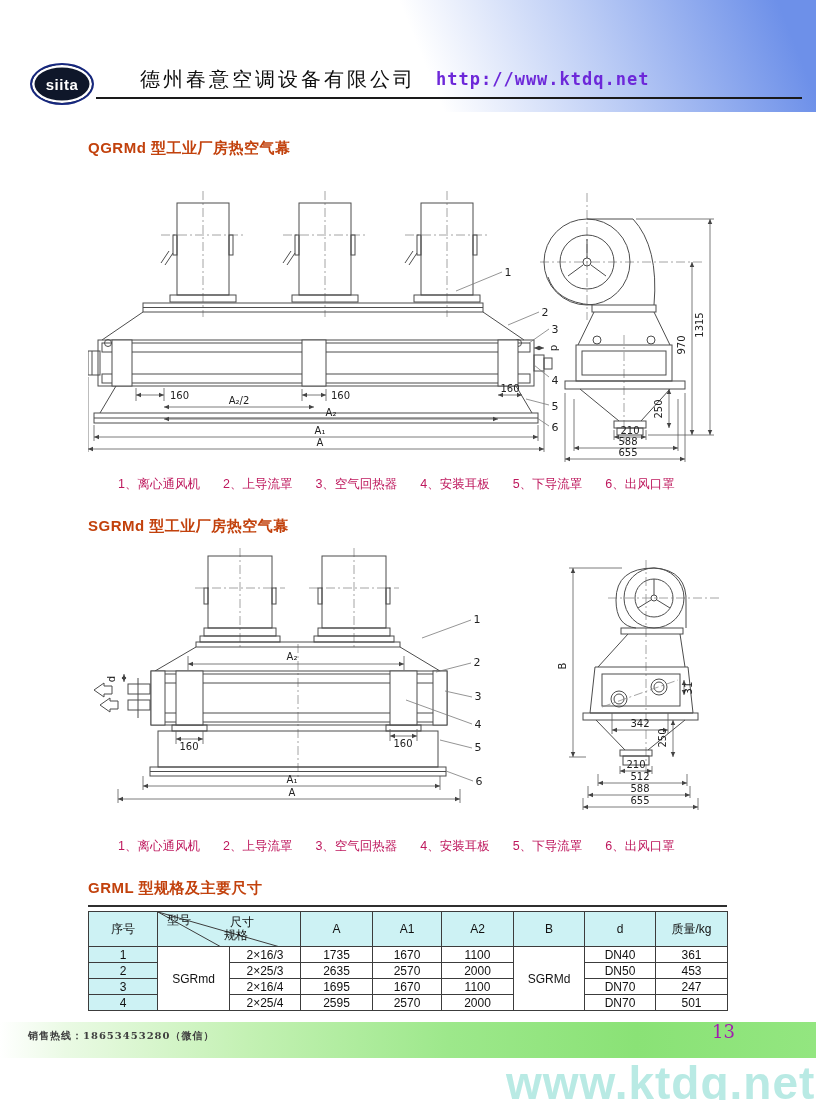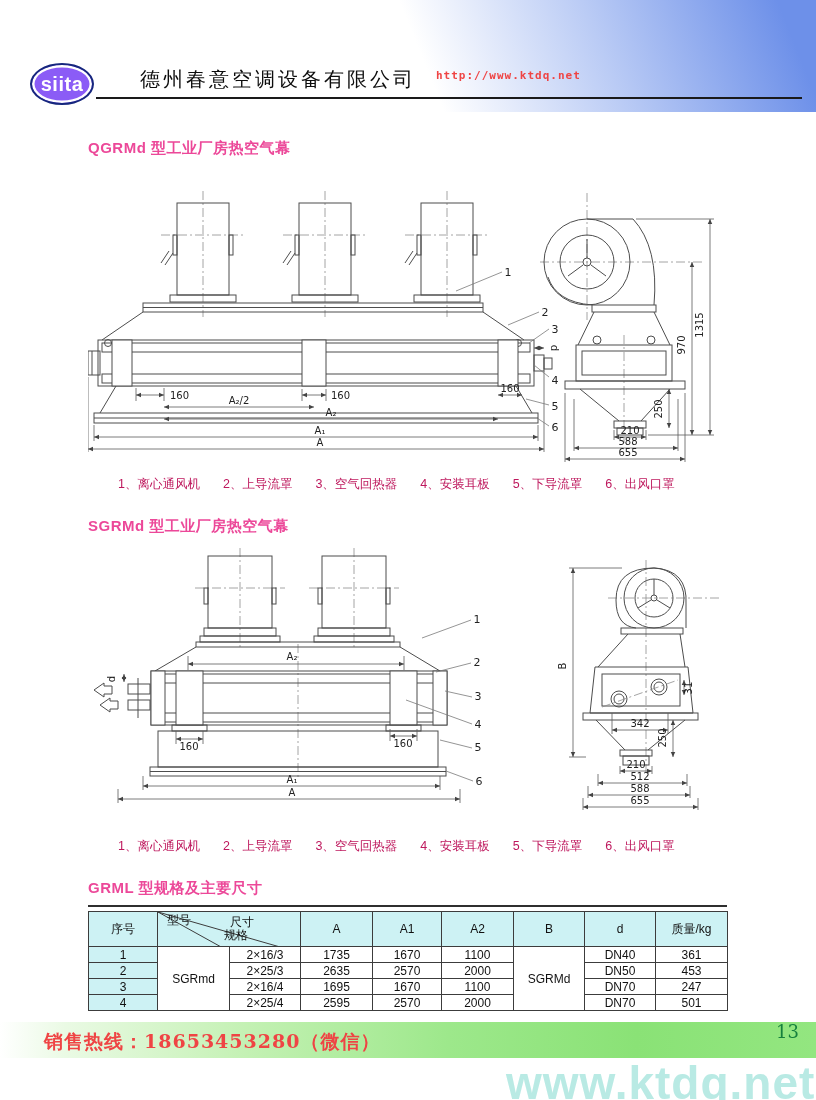--- a/index.html
+++ b/index.html
@@ -1,51 +1,51 @@
 <!DOCTYPE html>
 <html><head>
 <meta charset="utf-8">
 <style>
   html,body{margin:0;padding:0;background:#888;}
   .page{position:relative;width:816px;height:1100px;background:#ffffff;overflow:hidden;
         font-family:"Liberation Sans",sans-serif;}
   .corner-blue{position:absolute;right:0;top:0;width:440px;height:112px;
         background:linear-gradient(68deg,rgba(255,255,255,0) 14%,rgba(166,188,242,.78) 52%,#6d90e9 92%);}
-  .logo{position:absolute;left:30px;top:63px;width:60px;height:38px;background:#8b5cf6;
+  .logo{position:absolute;left:30px;top:63px;width:60px;height:38px;background:#0f172a;
         border:2px solid #16277e;border-radius:50%;box-shadow:inset 0 0 0 2.5px #fff;
         display:flex;align-items:center;justify-content:center;color:#fff;font-weight:bold;
-        font-size:20px;letter-spacing:.5px;}
+        font-size:15px;letter-spacing:.5px;}
   .company{position:absolute;left:140px;top:66px;font-family:"DejaVu Serif",serif;font-weight:normal;
         font-size:20px;letter-spacing:3px;color:#0d0d0d;white-space:nowrap;}
   .url{position:absolute;left:436px;top:69px;font-family:"DejaVu Sans Mono",monospace;font-weight:bold;
-        font-size:11px;letter-spacing:1px;color:#ef4444;white-space:nowrap;}
+        font-size:17px;letter-spacing:1px;color:#6d28d9;white-space:nowrap;}
   .header-line{position:absolute;left:96px;top:97px;width:706px;height:2px;background:#1a1a1a;}
-  .sec-title{position:absolute;left:88px;color:#ec4899;font-weight:bold;font-size:15px;
+  .sec-title{position:absolute;left:88px;color:#c2410c;font-weight:bold;font-size:15px;
         letter-spacing:.5px;white-space:nowrap;text-align:right;}
   .drawing{position:absolute;left:88px;}
   .legend{position:absolute;left:118px;width:610px;display:flex;gap:23px;font-size:12.5px;
         color:#be185d;white-space:nowrap;}
   .rule{position:absolute;left:88px;top:905px;width:639px;height:2px;background:#2f2f2f;}
   table.spec{position:absolute;left:88px;top:911px;border-collapse:collapse;table-layout:fixed;
         width:639px;font-size:12px;color:#111;text-align:center;}
   .spec td,.spec th{border:1px solid #3c3c3c;padding:0;font-weight:normal;overflow:hidden;}
   .spec .hd{background:#cdf2f4;}
   .spec tr.hrow{height:35px;}
   .spec tr.drow{height:16px;}
   .diag{position:relative;}
   .diag svg{position:absolute;left:0;top:0;}
   .diag span{position:absolute;font-size:12px;line-height:12px;text-align:right;}
   .d-size{top:4px;left:72px;}
   .d-model{bottom:20px;left:9px;}
   .d-spec{bottom:5px;left:66px;}
   .green-band{position:absolute;left:0;top:1022px;width:816px;height:36px;
         background:linear-gradient(to right,#ffffff 0%,#eafae4 8%,#c4f1b4 30%,#9de88b 55%,#8ae276 78%,#93e680 100%);}
   .hotline{position:absolute;left:28px;top:1029px;font-family:"DejaVu Serif",serif;font-weight:bold;
-        font-size:19px;letter-spacing:1px;color:#ef4444;white-space:nowrap;margin-left:16px;}
-  .pageno{position:absolute;left:776px;top:1021px;font-family:"DejaVu Serif",serif;font-size:18px;color:#15803d;}
+        font-size:10px;letter-spacing:1px;color:#404040;white-space:nowrap;}
+  .pageno{position:absolute;left:712px;top:1021px;font-family:"DejaVu Serif",serif;font-size:18px;color:#a21caf;}
   .watermark{position:absolute;left:506px;top:1056px;font-size:46px;font-weight:bold;letter-spacing:1px;
         color:#b9eae4;white-space:nowrap;}
   
   .ln{stroke:#4d4d4d;stroke-width:1;fill:none;}
   .wh{fill:#fff;}
   .cl{stroke:#8d8d8d;stroke-width:.8;stroke-dasharray:9 3 2 3;fill:none;}
   .dim{stroke:#5a5a5a;stroke-width:.8;fill:none;}
   .ld{stroke:#7a7a7a;stroke-width:.8;fill:none;}
   text.dt{font-family:"DejaVu Sans",sans-serif;font-size:10px;fill:#222;}
   text.co{font-family:"DejaVu Sans",sans-serif;font-size:11px;fill:#222;}

